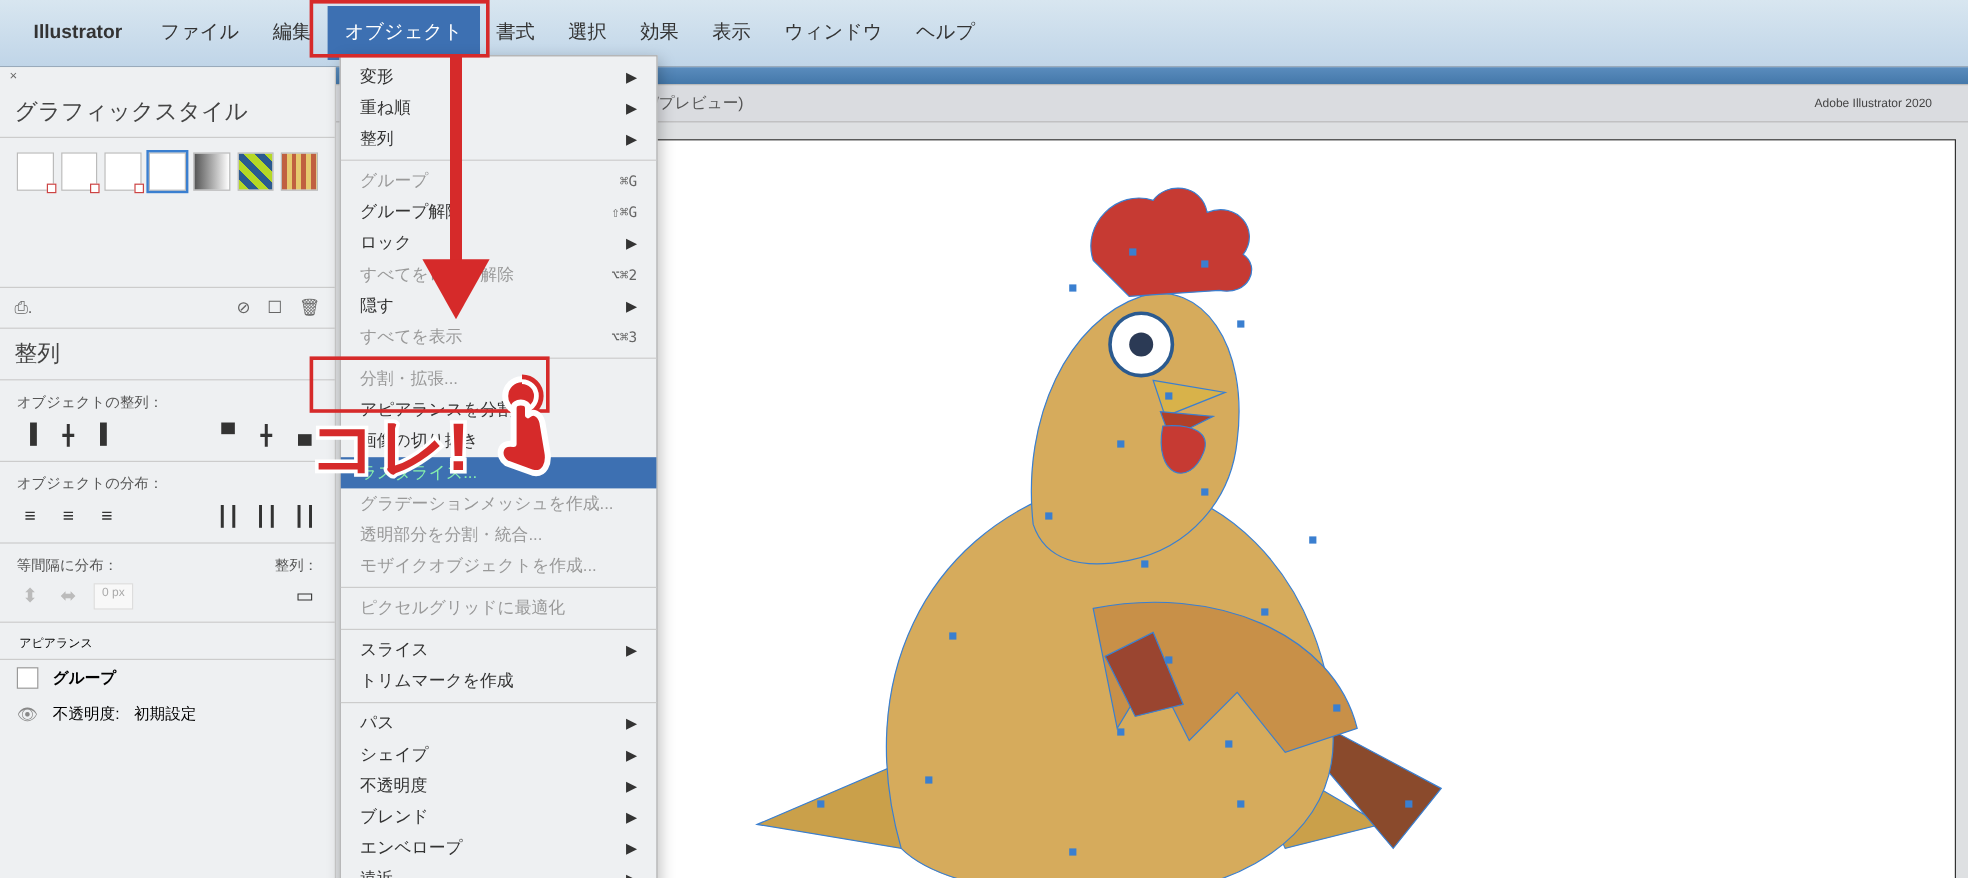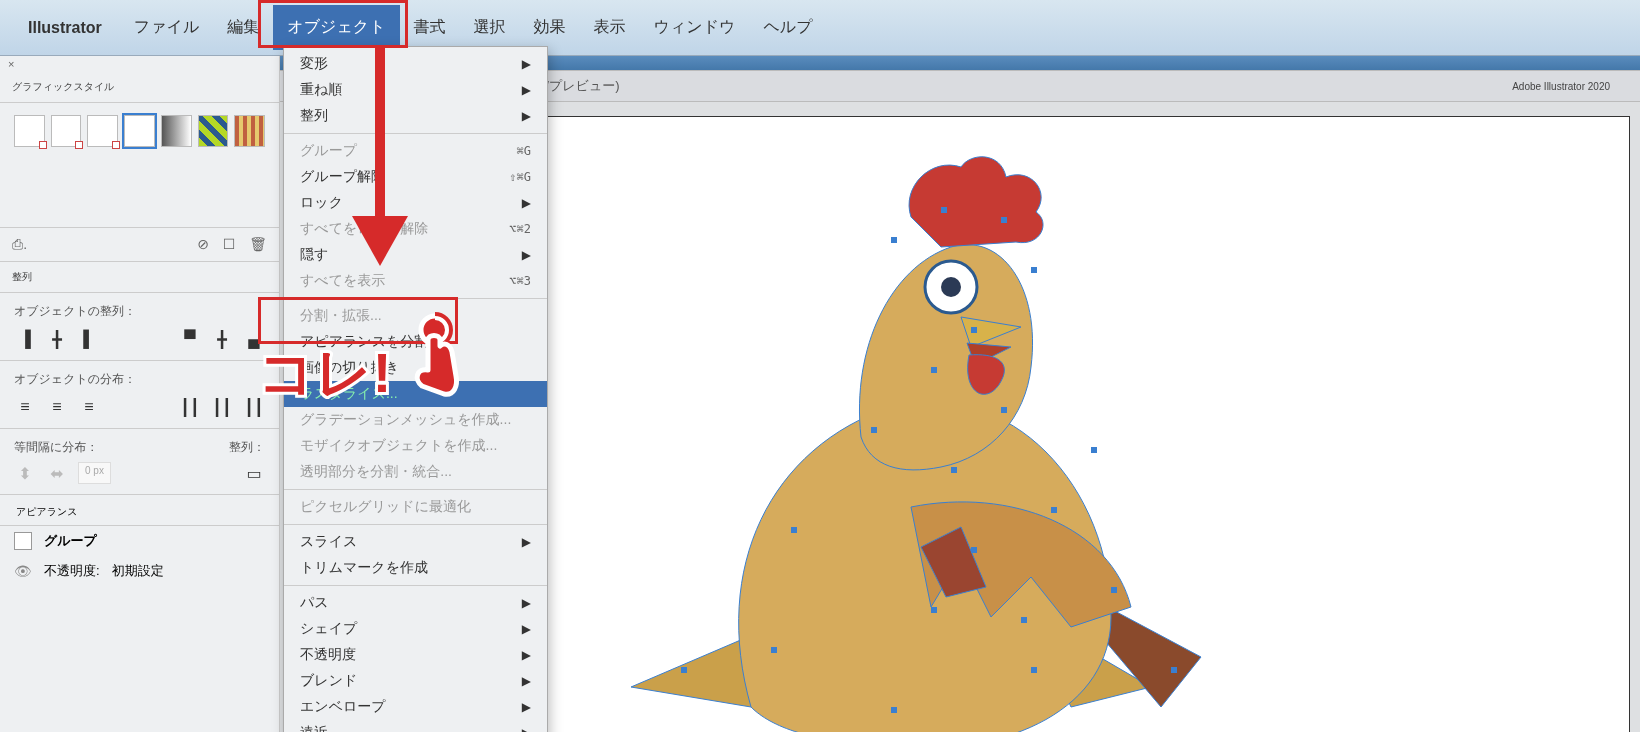--- a/index.html
+++ b/index.html
@@ -9,21 +9,21 @@
     .menubar .apple { font-size: 20px; margin-right: 14px; }
     .menubar .appname { font-weight: 700; margin-right: 18px; }
     .menubar .mitem { padding: 12px 14px; cursor: default; }
     .menubar .mitem.active { background: #3d70b2; color: #fff; }
     
     .workspace { display: flex; height: calc(100% - 46px); }
     .leftcol { width: 280px; background: #eef0f2; display: flex; flex-direction: column; border-right: 1px solid #ccc; }
     
     .panel-close { font-size: 11px; padding: 2px 8px; color: #666; }
     .panel-tab { display: flex; padding: 0 12px; border-bottom: 1px solid #ccc; }
-    .panel-tab span { font-size: 10px; padding: 8px 4px 8px 0; color: #444; }
+    .panel-tab span { font-size: 19px; padding: 8px 4px 8px 0; color: #444; }
     
     .style-thumbs { display: flex; gap: 6px; padding: 12px 14px 80px 14px; border-bottom: 1px solid #ccc; }
     .thumb { width: 32px; height: 32px; border: 1px solid #bbb; background: #fff; position: relative; }
     .thumb .corner { position: absolute; bottom: -3px; right: -3px; width: 8px; height: 8px; border: 1px solid #c44; background: #fff; }
     .thumb.sel { outline: 2px solid #3a7fd0; }
     .thumb.grad { background: linear-gradient(to right, #555, #fff); }
     .thumb.pat1 { background: repeating-linear-gradient(45deg, #b5d826 0 6px, #2b5a8f 6px 12px); }
     .thumb.pat2 { background: repeating-linear-gradient(90deg, #c06040 0 4px, #e6c96e 4px 8px); }
     
     .panel-footer { display: flex; justify-content: space-between; padding: 8px 12px; border-bottom: 1px solid #ccc; color: #666; font-size: 14px; }
@@ -290,24 +290,24 @@
     <div class="dd-item">
       <span>画像の切り抜き</span>
     </div>
     <div class="dd-item highlight">
       <span>ラスタライズ...</span>
     </div>
     <div class="dd-item disabled">
       <span>グラデーションメッシュを作成...</span>
     </div>
     <div class="dd-item disabled">
+      <span>透明部分を分割・統合...</span>
+    </div>
+    <div class="dd-item disabled">
       <span>モザイクオブジェクトを作成...</span>
-    </div>
-    <div class="dd-item disabled">
-      <span>透明部分を分割・統合...</span>
     </div>
     <div class="dd-sep"></div>
     <div class="dd-item disabled">
       <span>ピクセルグリッドに最適化</span>
     </div>
     <div class="dd-sep"></div>
     <div class="dd-item">
       <span>スライス</span>
       <span class="arrow">▶</span>
     </div>

